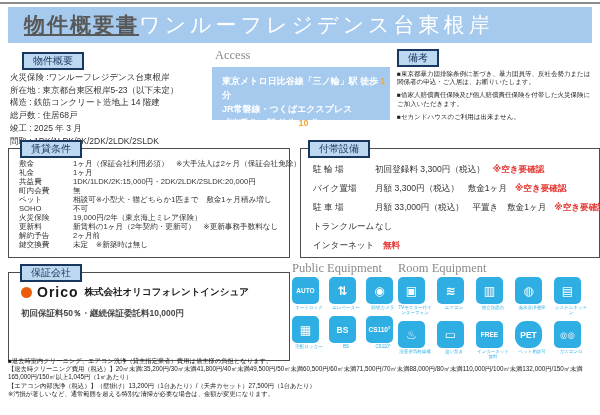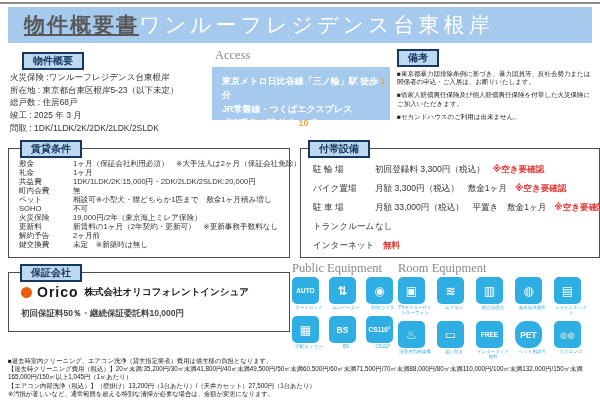--- a/index.html
+++ b/index.html
@@ -7,37 +7,37 @@
        font-family:"Liberation Sans","DejaVu Sans",sans-serif;color:#333;overflow:hidden;}
   .abs{position:absolute;}
   
   .topline{top:2px;left:0;width:600px;height:2px;background:#8c8c8c;}
   
   .header{left:8px;top:7px;width:584px;height:36px;background:#A6CAEE;
           display:flex;align-items:center;padding-left:16px;box-sizing:border-box;}
   .doc-type{font-size:21px;font-weight:bold;color:#595959;text-decoration:underline;letter-spacing:2px;}
   .prop-name{font-size:21px;color:#ffffff;letter-spacing:4px;}
   
-  .badge{background:#BDD9F2;border:2px solid #17375E;color:#17375E;font-weight:bold;
+  .badge{background:#BDD9F2;border:2px solid #17375E;color:#17375E;font-weight:normal;
          font-size:10px;padding:1px 9px;display:inline-block;z-index:3;line-height:12px;}
   
   .overview-lines{left:10px;top:71px;width:290px;font-size:8.5px;line-height:12.7px;color:#333;}
   
   .access-title{left:215px;top:48px;font-family:"Liberation Serif","DejaVu Serif",serif;
                 color:#808080;font-size:15px;}
   .access-box{left:212px;top:67px;width:178px;height:53px;background:#A6CAEE;color:#fff;
               font-size:9px;font-weight:bold;padding:7px 0 0 10px;box-sizing:border-box;line-height:14px;}
   .access-num{color:#F2A93B;padding:0 2px;}
   
   .remarks-list{left:397px;top:70px;width:197px;font-size:6.5px;line-height:8.4px;color:#222;}
   .remarks-list div{margin-bottom:4.5px;}
   
   .boxed{border:1px solid #4d4d4d;background:#fff;box-sizing:border-box;}
   .rental-box{left:8px;top:148px;width:282px;height:110px;}
-  .guarantor-box{left:8px;top:272px;width:282px;height:60px;}
+  .guarantor-box{left:8px;top:272px;width:282px;height:89px;}
   .facilities-box{left:300px;top:148px;width:300px;height:110px;}
   
   .rental-rows{padding:10px 4px 0 10px;font-size:7.6px;}
   .rental-row{line-height:9px;white-space:nowrap;}
   .rlabel{display:inline-block;width:54px;}
   
   .fac-rows{padding:11px 0 0 12px;font-size:8.6px;}
   .fac-row{line-height:19px;white-space:nowrap;}
   .flabel{display:inline-block;width:62px;}
   .fnote{color:#E53935;margin-left:8px;font-weight:bold;}
@@ -71,20 +71,21 @@
   <span class="prop-name">ワンルーフレジデンス台東根岸</span>
 </div>
 
 <span class="abs badge" style="left:22px;top:52px;">物件概要</span>
 <div class="abs overview-lines">
 
     <div>火災保険 :ワンルーフレジデンス台東根岸</div>
 
     <div>所在地 : 東京都台東区根岸5-23（以下未定）</div>
 
+    <div>構造 : 鉄筋コンクリート造地上 14 階建</div>
 
     <div>総戸数 : 住居68戸</div>
 
     <div>竣工 : 2025 年 3 月</div>
 
     <div>間取 : 1DK/1LDK/2K/2DK/2LDK/2SLDK</div>
 
 </div>
 
 <span class="abs eq-title access-title">Access</span>

